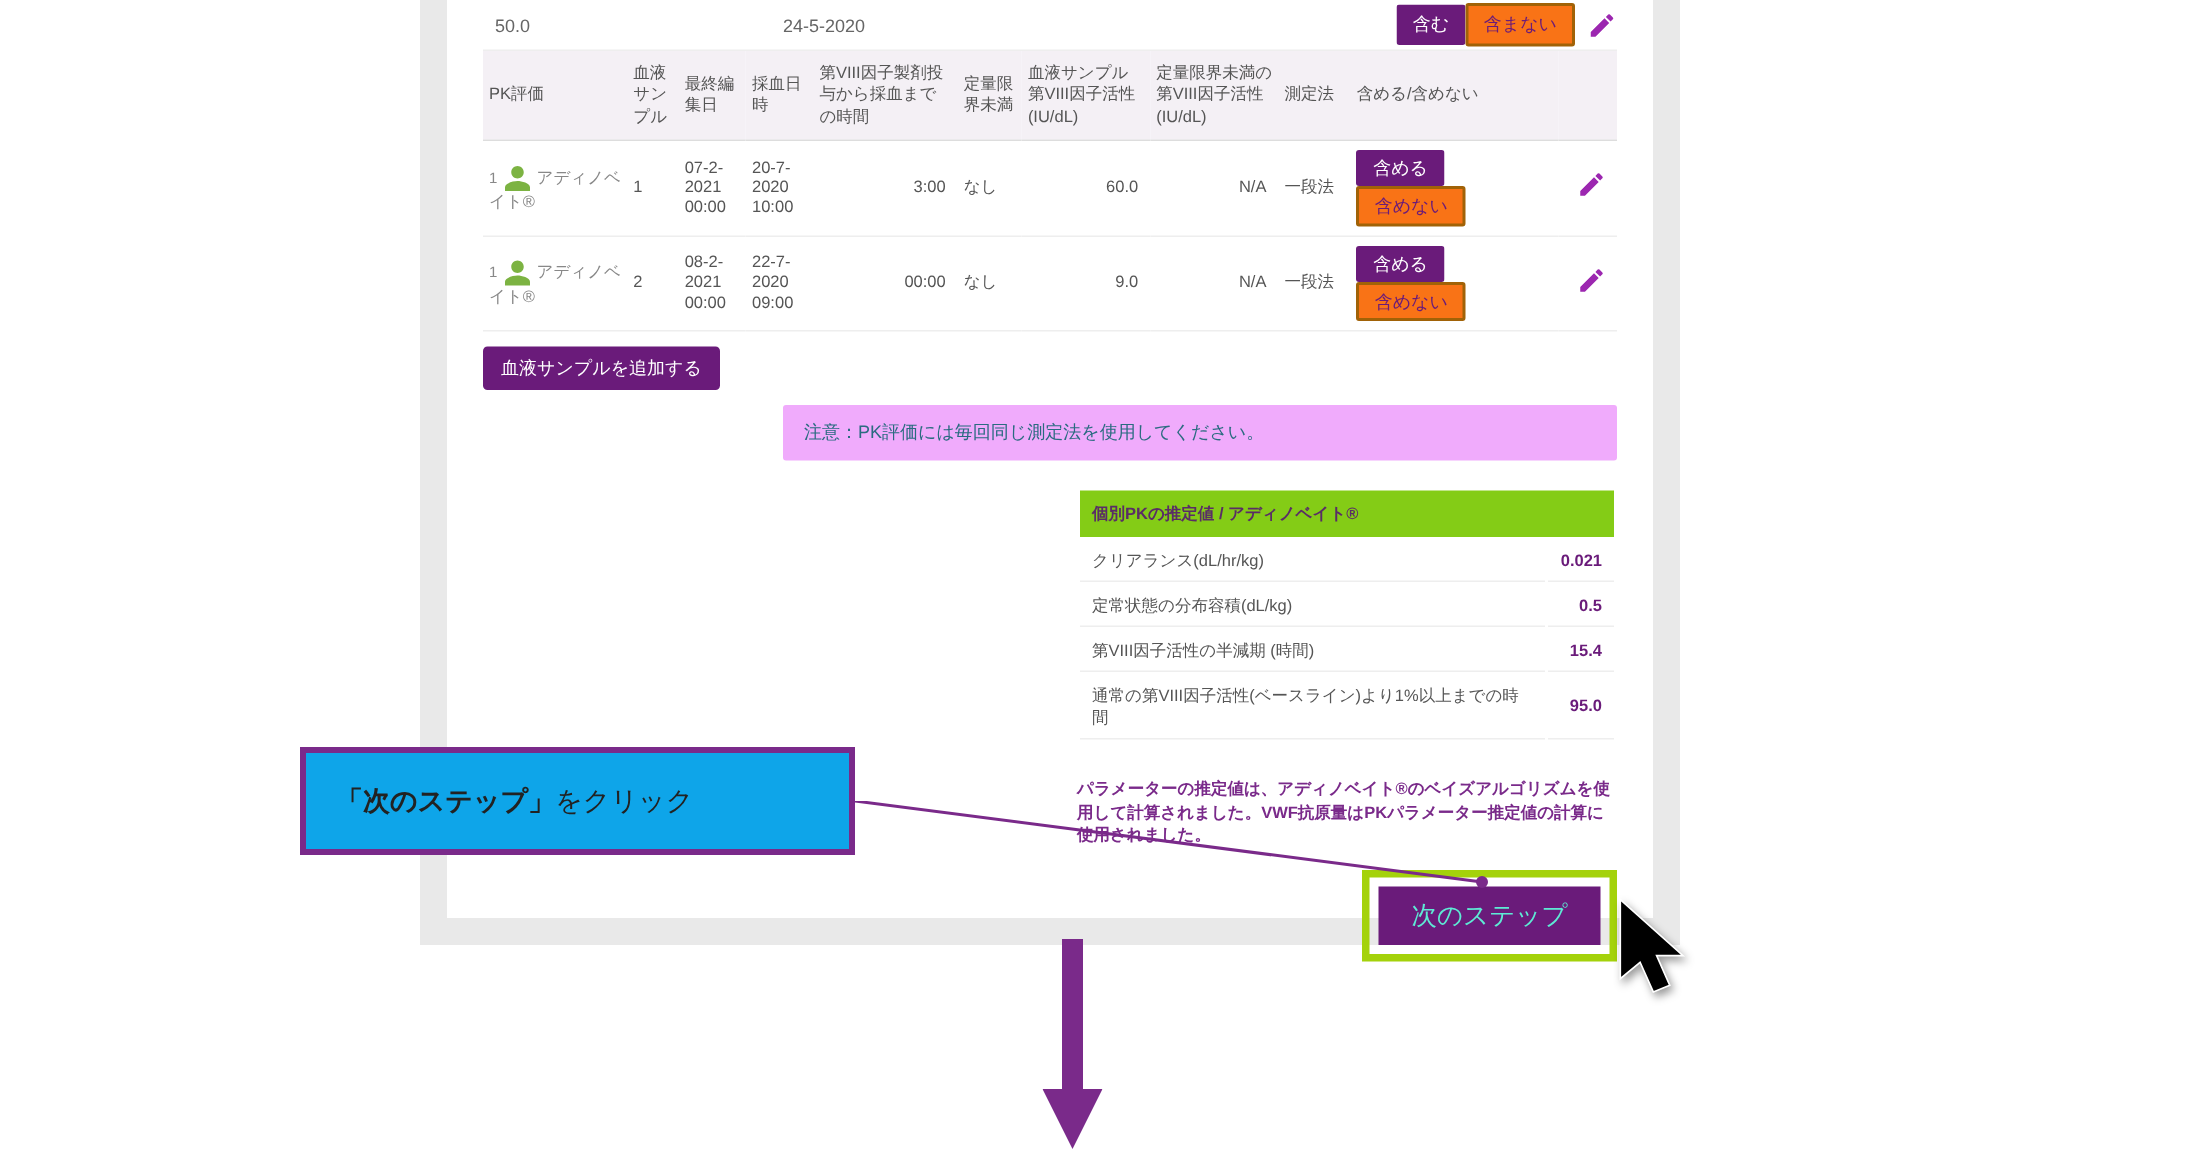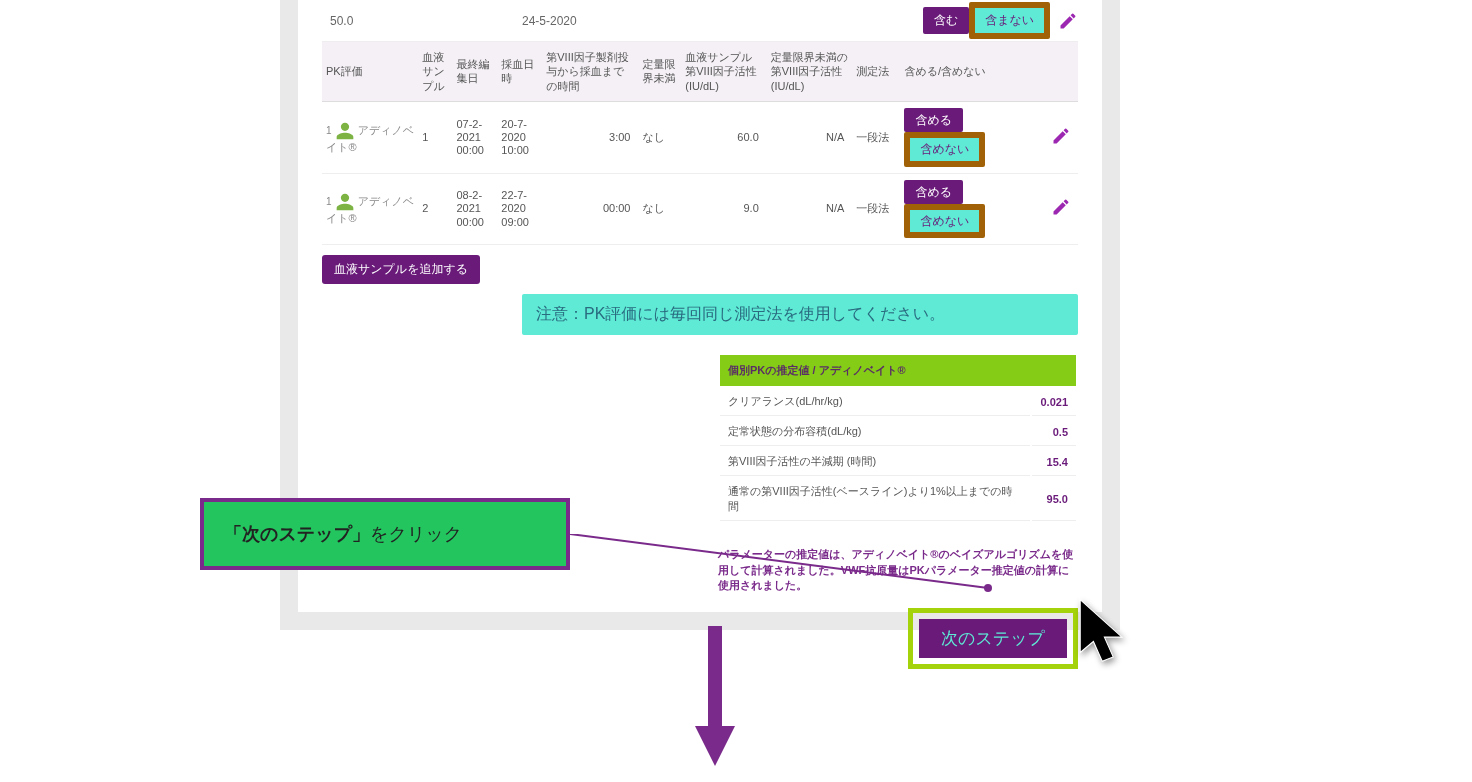--- a/index.html
+++ b/index.html
@@ -5,38 +5,38 @@
   * { box-sizing: border-box; margin: 0; padding: 0; }
   body { font-family: Arial, "Hiragino Sans", "Meiryo", sans-serif; background: #fff; width: 1472px; height: 782px; position: relative; overflow: hidden; }
   .outer-bg { position: absolute; left: 280px; top: 0; width: 840px; height: 630px; background: #e9e9e9; padding: 0 18px 18px 18px; }
   .panel { background: #fff; width: 100%; height: 100%; position: relative; padding: 0 24px; }
   .top-row { display: flex; align-items: center; padding: 2px 0; border-bottom: 1px solid #eee; font-size: 12px; color: #666; }
   .top-row .c1 { width: 200px; padding-left: 8px; }
   .top-row .c2 { width: 140px; }
   .top-row .spacer { flex: 1; }
   .btn { display: inline-block; padding: 4px 10px; font-size: 12px; border-radius: 2px; cursor: pointer; border: 1px solid transparent; }
   .btn-purple { background: #6a1b7a; color: #fff; }
-  .btn-outline { background: #5eead4; color: #6a1b7a; border: 6px solid #a16207; }
+  .btn-outline { background: #f97316; color: #6a1b7a; border: 2px solid #a16207; }
   .edit-icon { width: 20px; height: 20px; color: #9c27b0; margin-left: 8px; cursor: pointer; }
   table.data { width: 100%; border-collapse: collapse; font-size: 11px; color: #555; }
   table.data th { background: #f4f0f5; color: #555; font-weight: normal; padding: 8px 4px; text-align: left; border-bottom: 1px solid #ddd; vertical-align: middle; line-height: 1.3; }
   table.data td { padding: 6px 4px; border-bottom: 1px solid #eee; vertical-align: middle; line-height: 1.2; }
   table.data td.num { text-align: right; padding-right: 8px; }
   .avatar { display:inline-block; vertical-align:middle; }
   .pk-cell { white-space: normal; }
   .add-btn { background: #6a1b7a; color: #fff; padding: 6px 12px; font-size: 12px; border-radius: 3px; display: inline-block; margin: 10px 0 0 0; cursor: pointer; }
-  .note-bar { background: #5eead4; color: #2a6b80; font-size: 16px; padding: 10px 14px; margin: 10px 0 0 200px; border-radius: 2px; }
+  .note-bar { background: #f0abfc; color: #2a6b80; font-size: 12px; padding: 10px 14px; margin: 10px 0 0 200px; border-radius: 2px; }
   .pk-summary { width: 360px; float: right; margin-top: 18px; font-size: 11px; }
   .pk-summary th { background: #84cc16; color: #5a2d66; font-weight: bold; padding: 8px; text-align: left; }
   .pk-summary td { padding: 6px 8px; border-bottom: 1px solid #eee; color: #555; }
   .pk-summary td.val { text-align: right; color: #6a1b7a; font-weight: bold; }
   .param-note { clear: both; float: right; width: 360px; font-size: 11px; color: #7a2a8a; font-weight: bold; line-height: 1.4; margin-top: 24px; }
   .next-wrap { clear: both; float: right; margin-top: 14px; border: 5px solid #a4d20b; padding: 6px; position: relative; }
   .next-btn { background: #6a1b7a; color: #5eead4; padding: 8px 22px; font-size: 17px; cursor: pointer; }
-  .callout { position: absolute; left: 200px; top: 498px; width: 370px; height: 72px; border: 4px solid #7a2a8a; background: #22c55e; display: flex; align-items: center; padding: 0 20px; font-size: 18px; color: #222; }
+  .callout { position: absolute; left: 200px; top: 498px; width: 370px; height: 72px; border: 4px solid #7a2a8a; background: #0ea5e9; display: flex; align-items: center; padding: 0 20px; font-size: 18px; color: #222; }
   .callout strong { font-weight: bold; }
   .connector { position: absolute; left: 570px; top: 534px; width: 422px; height: 58px; pointer-events: none; }
   .cursor { position: absolute; left: 1078px; top: 596px; width: 55px; height: 80px; pointer-events: none; filter: drop-shadow(2px 3px 3px rgba(0,0,0,0.4)); }
   .big-arrow { position: absolute; left: 695px; top: 626px; width: 40px; height: 140px; color: #7a2a8a; }
 </style>
 </head>
 <body>
 
 <div class="outer-bg">
   <div class="panel">

